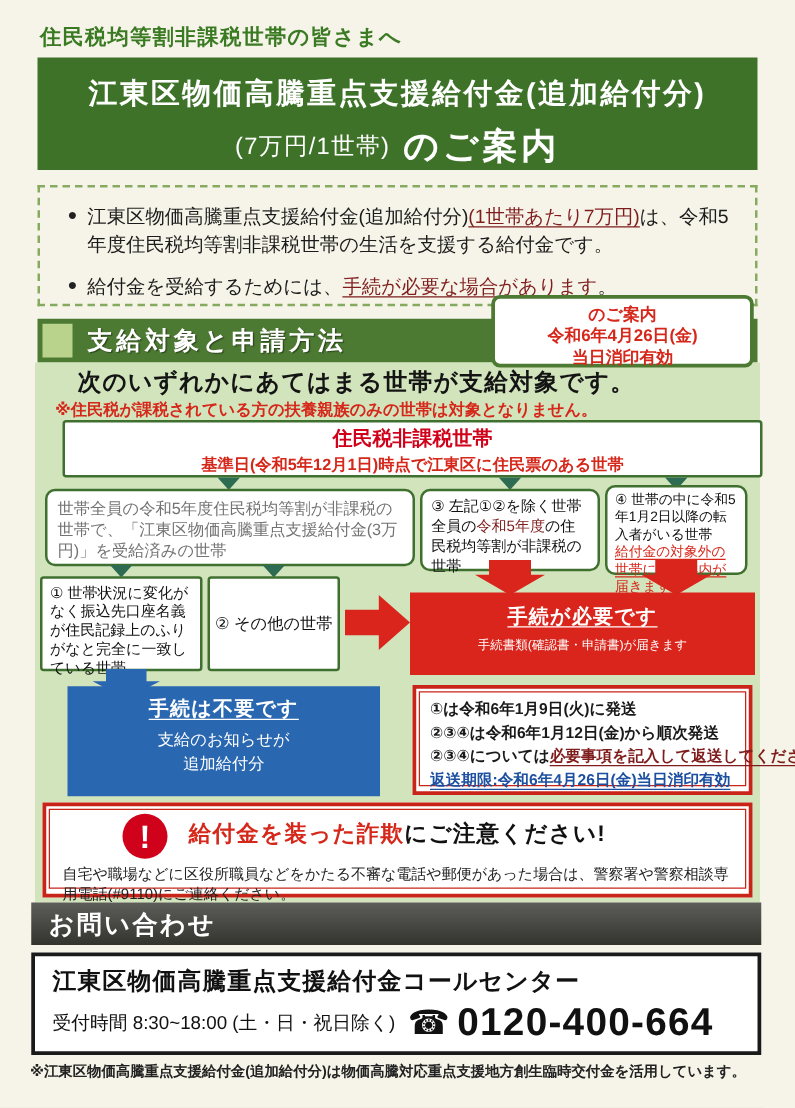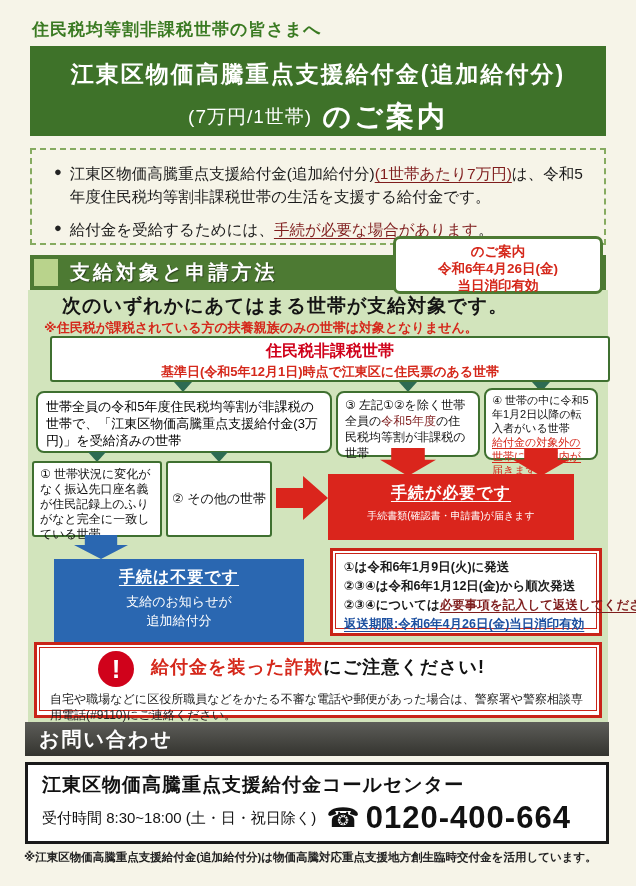--- a/index.html
+++ b/index.html
@@ -32,36 +32,36 @@
   .panel .lead{top:3px;left:34px;font-size:19px;font-weight:bold;color:#141414;letter-spacing:1px;}
   .panel .lead-note{top:29px;left:16px;font-size:13px;font-weight:bold;color:#d5281b;}
 
   .wbox{background:#fff;border:2px solid #3f7030;box-sizing:border-box;}
   .root-box{top:46px;left:22px;width:560px;height:46px;border-radius:3px;text-align:center;}
   .root-title{font-size:16px;font-weight:bold;color:#d0021b;margin-top:3px;}
   .root-sub{font-size:13px;color:#d5281b;font-weight:bold;margin-top:1px;}
 
   .tri{width:0;height:0;border-left:9px solid transparent;border-right:9px solid transparent;border-top:10px solid #2d6b52;}
 
-  .boxA{top:101px;left:8px;width:296px;height:62px;border-radius:8px;padding:5px 8px;font-size:13px;line-height:17px;color:#000000;}
+  .boxA{top:101px;left:8px;width:296px;height:62px;border-radius:8px;padding:5px 8px;font-size:13px;line-height:17px;color:#737373;}
   .box3{top:101px;left:308px;width:144px;height:66px;border-radius:8px;padding:4px 7px;font-size:12px;line-height:16px;color:#111;}
   .box4{top:98px;left:456px;width:114px;height:72px;border-radius:8px;padding:3px 6px;font-size:11px;line-height:14px;color:#111;}
   .box4 .note{color:#d5281b;text-decoration:underline;text-underline-offset:2px;}
   .box1{top:171px;left:4px;width:130px;height:76px;border-radius:3px;padding:4px 6px;font-size:12px;line-height:15px;color:#111;}
   .box2{top:171px;left:138px;width:106px;height:76px;border-radius:3px;font-size:13px;color:#111;display:flex;align-items:center;justify-content:center;text-align:center;}
 
   .arrow-down-red{background:#da251c;clip-path:polygon(20% 0,80% 0,80% 42%,100% 42%,50% 100%,0 42%,20% 42%);}
   .arrow-down-blue{background:#2a67b1;clip-path:polygon(20% 0,80% 0,80% 42%,100% 42%,50% 100%,0 42%,20% 42%);}
   .arrow-right-red{background:#da251c;clip-path:polygon(0 27%,52% 27%,52% 0,100% 50%,52% 100%,52% 73%,0 73%);}
 
-  .req-box{top:184px;left:300px;width:246px;height:66px;background:#da251c;color:#fff;text-align:center;}
+  .req-box{top:184px;left:300px;width:276px;height:66px;background:#da251c;color:#fff;text-align:center;}
   .req-title{font-size:16px;font-weight:bold;text-decoration:underline;text-underline-offset:3px;margin-top:9px;letter-spacing:1px;}
   .req-body{font-size:10px;margin-top:5px;}
 
-  .noreq-box{top:269px;left:26px;width:250px;height:88px;background:#2a67b1;color:#fff;text-align:center;}
+  .noreq-box{top:259px;left:26px;width:250px;height:88px;background:#2a67b1;color:#fff;text-align:center;}
   .noreq-title{font-size:16px;font-weight:bold;text-decoration:underline;text-underline-offset:3px;margin-top:8px;letter-spacing:1px;}
   .noreq-body{font-size:13px;margin-top:4px;line-height:19px;}
 
   .dbl-red{background:#fff;border:3px solid #c92418;}
   .dbl-red .inner{border:1px solid #c92418;margin:2px;height:calc(100% - 6px);box-sizing:border-box;}
   .sched-box{top:258px;left:302px;width:272px;height:88px;}
   .sched-box .inner{padding:4px 8px;}
   .sched-line{font-size:12.5px;font-weight:bold;color:#1a1a1a;line-height:19px;white-space:nowrap;}
   .hl-blue{color:#1d50a0;text-decoration:underline;text-underline-offset:3px;}
 

